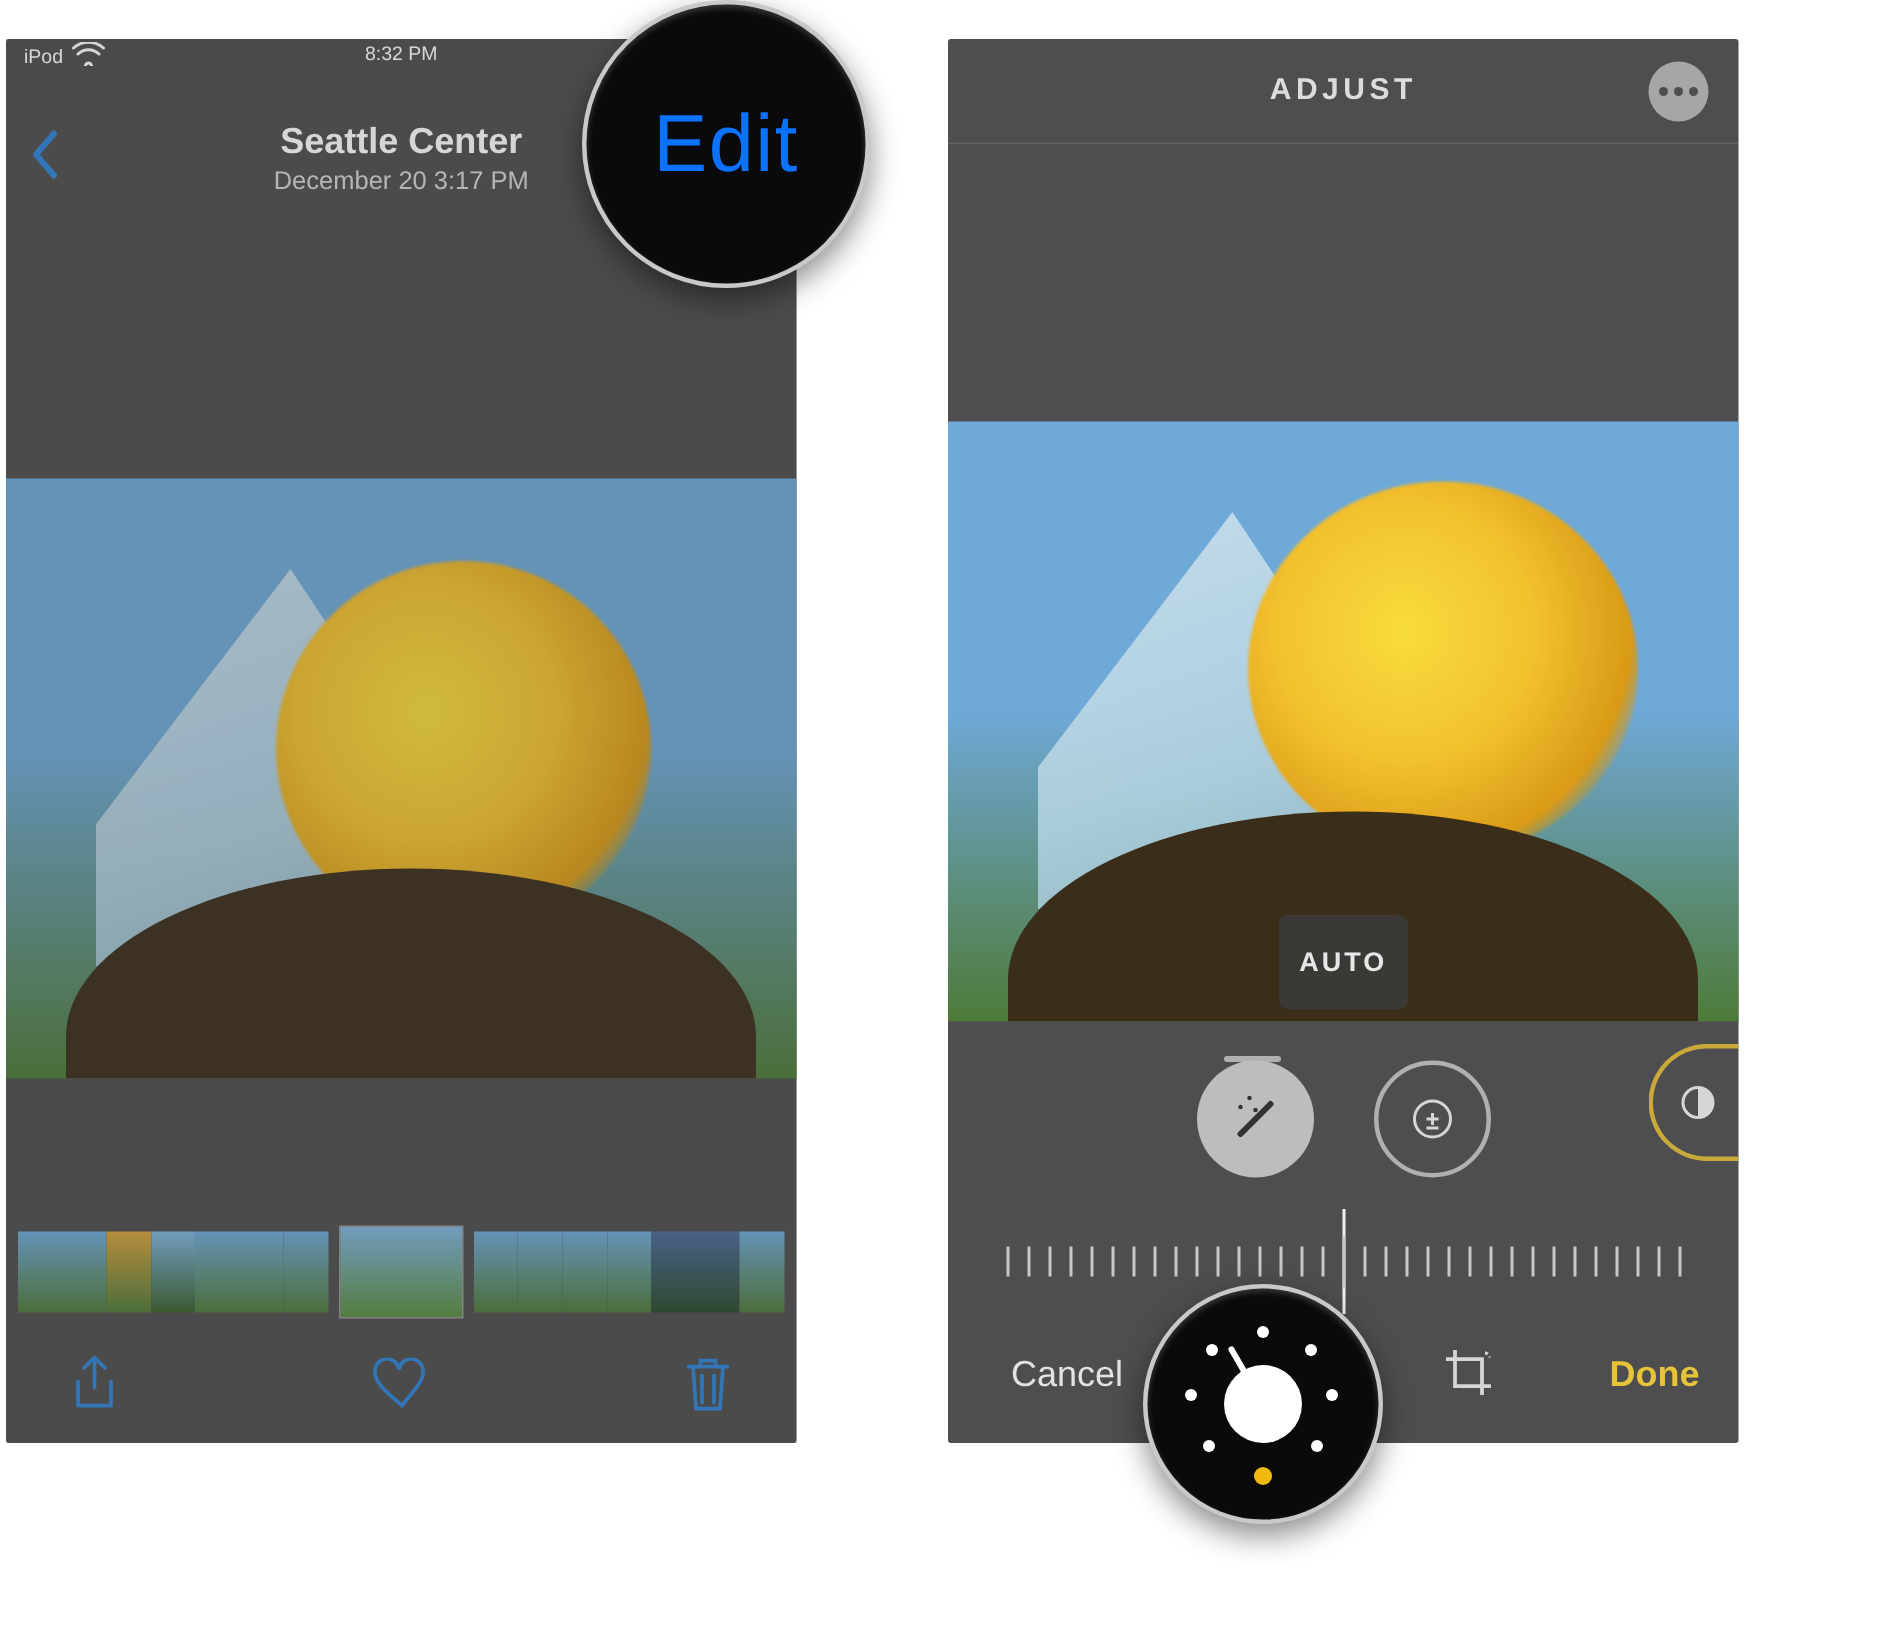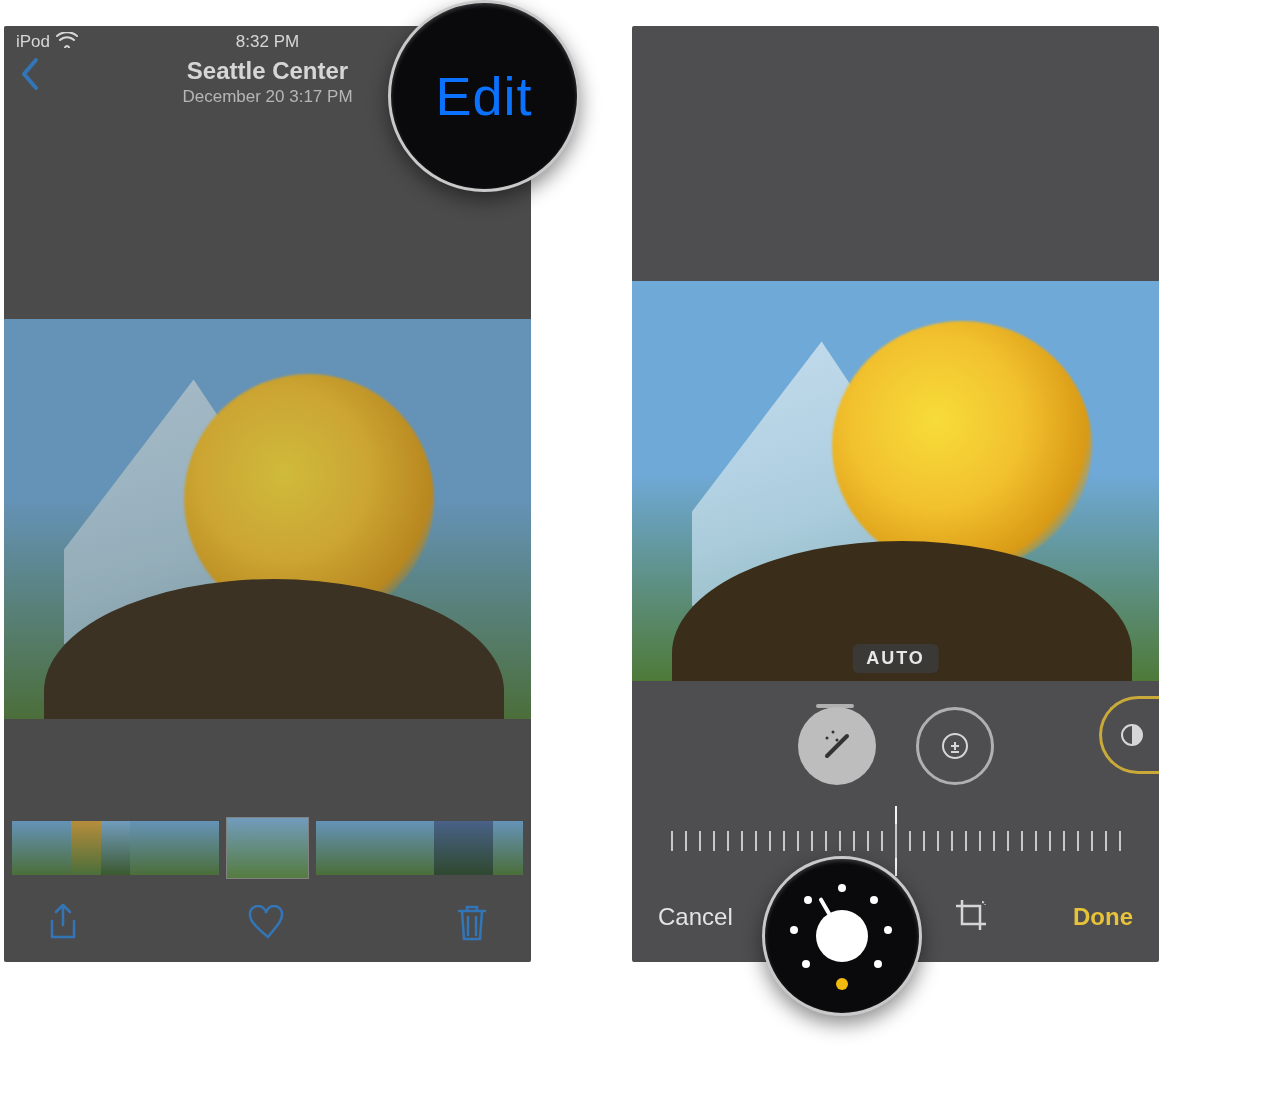--- a/index.html
+++ b/index.html
@@ -19,33 +19,33 @@
     border-radius: 2px;
     overflow: visible;
   }
   .phone-left { left: 4px; top: 26px; }
   .phone-right { left: 632px; top: 26px; }
 
   
   .status-bar {
     display: flex;
     justify-content: space-between;
-    align-items: center;
+    align-items: flex-start;
     padding: 2px 12px 0 12px;
     color: #fff;
-    font-size: 17px;
+    font-size: 13px;
     font-weight: 500;
     height: 30px;
   }
   .status-left { display:flex; gap:6px; align-items:center; }
   .status-time { position:absolute; left:50%; transform:translateX(-50%); }
   .wifi-icon { display:inline-block; }
   .nav-bar {
     display: flex;
-    align-items: flex-start;
+    align-items: flex-end;
     justify-content: center;
     position: relative;
     height: 75px;
     padding: 0 14px;
     color: #fff;
   }
   .back-chevron { position:absolute; left:14px; color:#2e85d8; font-size:40px; font-weight:300; }
   .title-block { text-align:center; line-height:1.25; }
   .title-main { font-size:24px; font-weight:600; }
   .title-sub { font-size:17px; color:#d6d6d6; }
@@ -104,21 +104,21 @@
   .adj-header {
     position:relative; height:70px; display:flex; align-items:center; justify-content:center;
     color:#dcdcdc; font-size:20px; letter-spacing:3px; font-weight:600;
     border-bottom:1px solid rgba(255,255,255,.12);
   }
   .more-btn { position:absolute; right:20px; width:40px; height:40px; border-radius:50%; background:#a6a6a6; display:flex; align-items:center; justify-content:center; gap:4px;}
   .more-btn span{ width:6px; height:6px; border-radius:50%; background:#4e4d4f; }
 
   .auto-badge {
     position:absolute; left:50%; transform:translateX(-50%); bottom:8px;
-    background:rgba(60,60,60,.85); color:#e7e7e7; padding:4px 14px;
+    background:rgba(60,60,60,.85); color:#e7e7e7; padding:21px 14px;
     border-radius:6px; font-size:18px; letter-spacing:2px; font-weight:600;
   }
 
   .adjust-tools {
     position:absolute; top:670px; left:0; right:0; height:100px;
     display:flex; align-items:center; justify-content:center; gap:40px;
   }
   .tool-circle {
     width:78px; height:78px; border-radius:50%;
     display:flex; align-items:center; justify-content:center;
@@ -136,21 +136,21 @@
   }
   .tick { width:2px; height:20px; background:#c8c8c8; margin:0 6px; }
   .tick.tall { height:34px; }
   .slider-indicator { position:absolute; top:780px; left:50%; width:2px; height:70px; background:#f2f2f2; transform:translateX(-50%);}
 
   .edit-bottom {
     position:absolute; bottom:0; left:0; right:0; height:90px;
     display:flex; align-items:center; justify-content:space-between;
     padding:0 26px;
   }
-  .cancel-txt { color:#e3e3e3; font-size:24px; }
+  .cancel-txt { color:#e3e3e3; font-size:24px;margin-left:16px; }
   .done-txt { color:#e7c33a; font-size:24px; font-weight:600; }
   .edit-center-tools { display:flex; gap:48px; align-items:center; position:relative; left:26px;}
   .crop-icon { color:#d6d6d6; }
 
   
   .magnify {
     position:absolute; border-radius:50%;
     background:#0a0a0d;
     box-shadow: 0 8px 20px rgba(0,0,0,.45), inset 0 2px 4px rgba(255,255,255,.2);
     border: 3px solid #c9c9c9;
@@ -243,20 +243,28 @@
     <span class="tb-icon">
       <svg width="34" height="40" viewBox="0 0 34 40">
           <path d="M4 8 h26 M12 8 V4 h10 v4 M7 8 l2 28 h16 l2-28 M13 14 v18 M21 14 v18" stroke="#2e85d8" stroke-width="2.5" fill="none" stroke-linecap="round"></path>
         </svg>
     </span>
   </div>
   <div class="dim-overlay"></div>
 </div>
 
 <div class="phone phone-right">
+  <div class="adj-header">
+    <span>ADJUST</span>
+    <div class="more-btn">
+      <span></span>
+      <span></span>
+      <span></span>
+    </div>
+  </div>
 
   <div class="photo-area-right">
     <div class="building"></div>
     <div class="sculpture sculpture-r"></div>
     <div class="mound"></div>
     <div class="auto-badge">AUTO</div>
   </div>
 
   <div class="adjust-tools">
     <div style="position:relative;">

